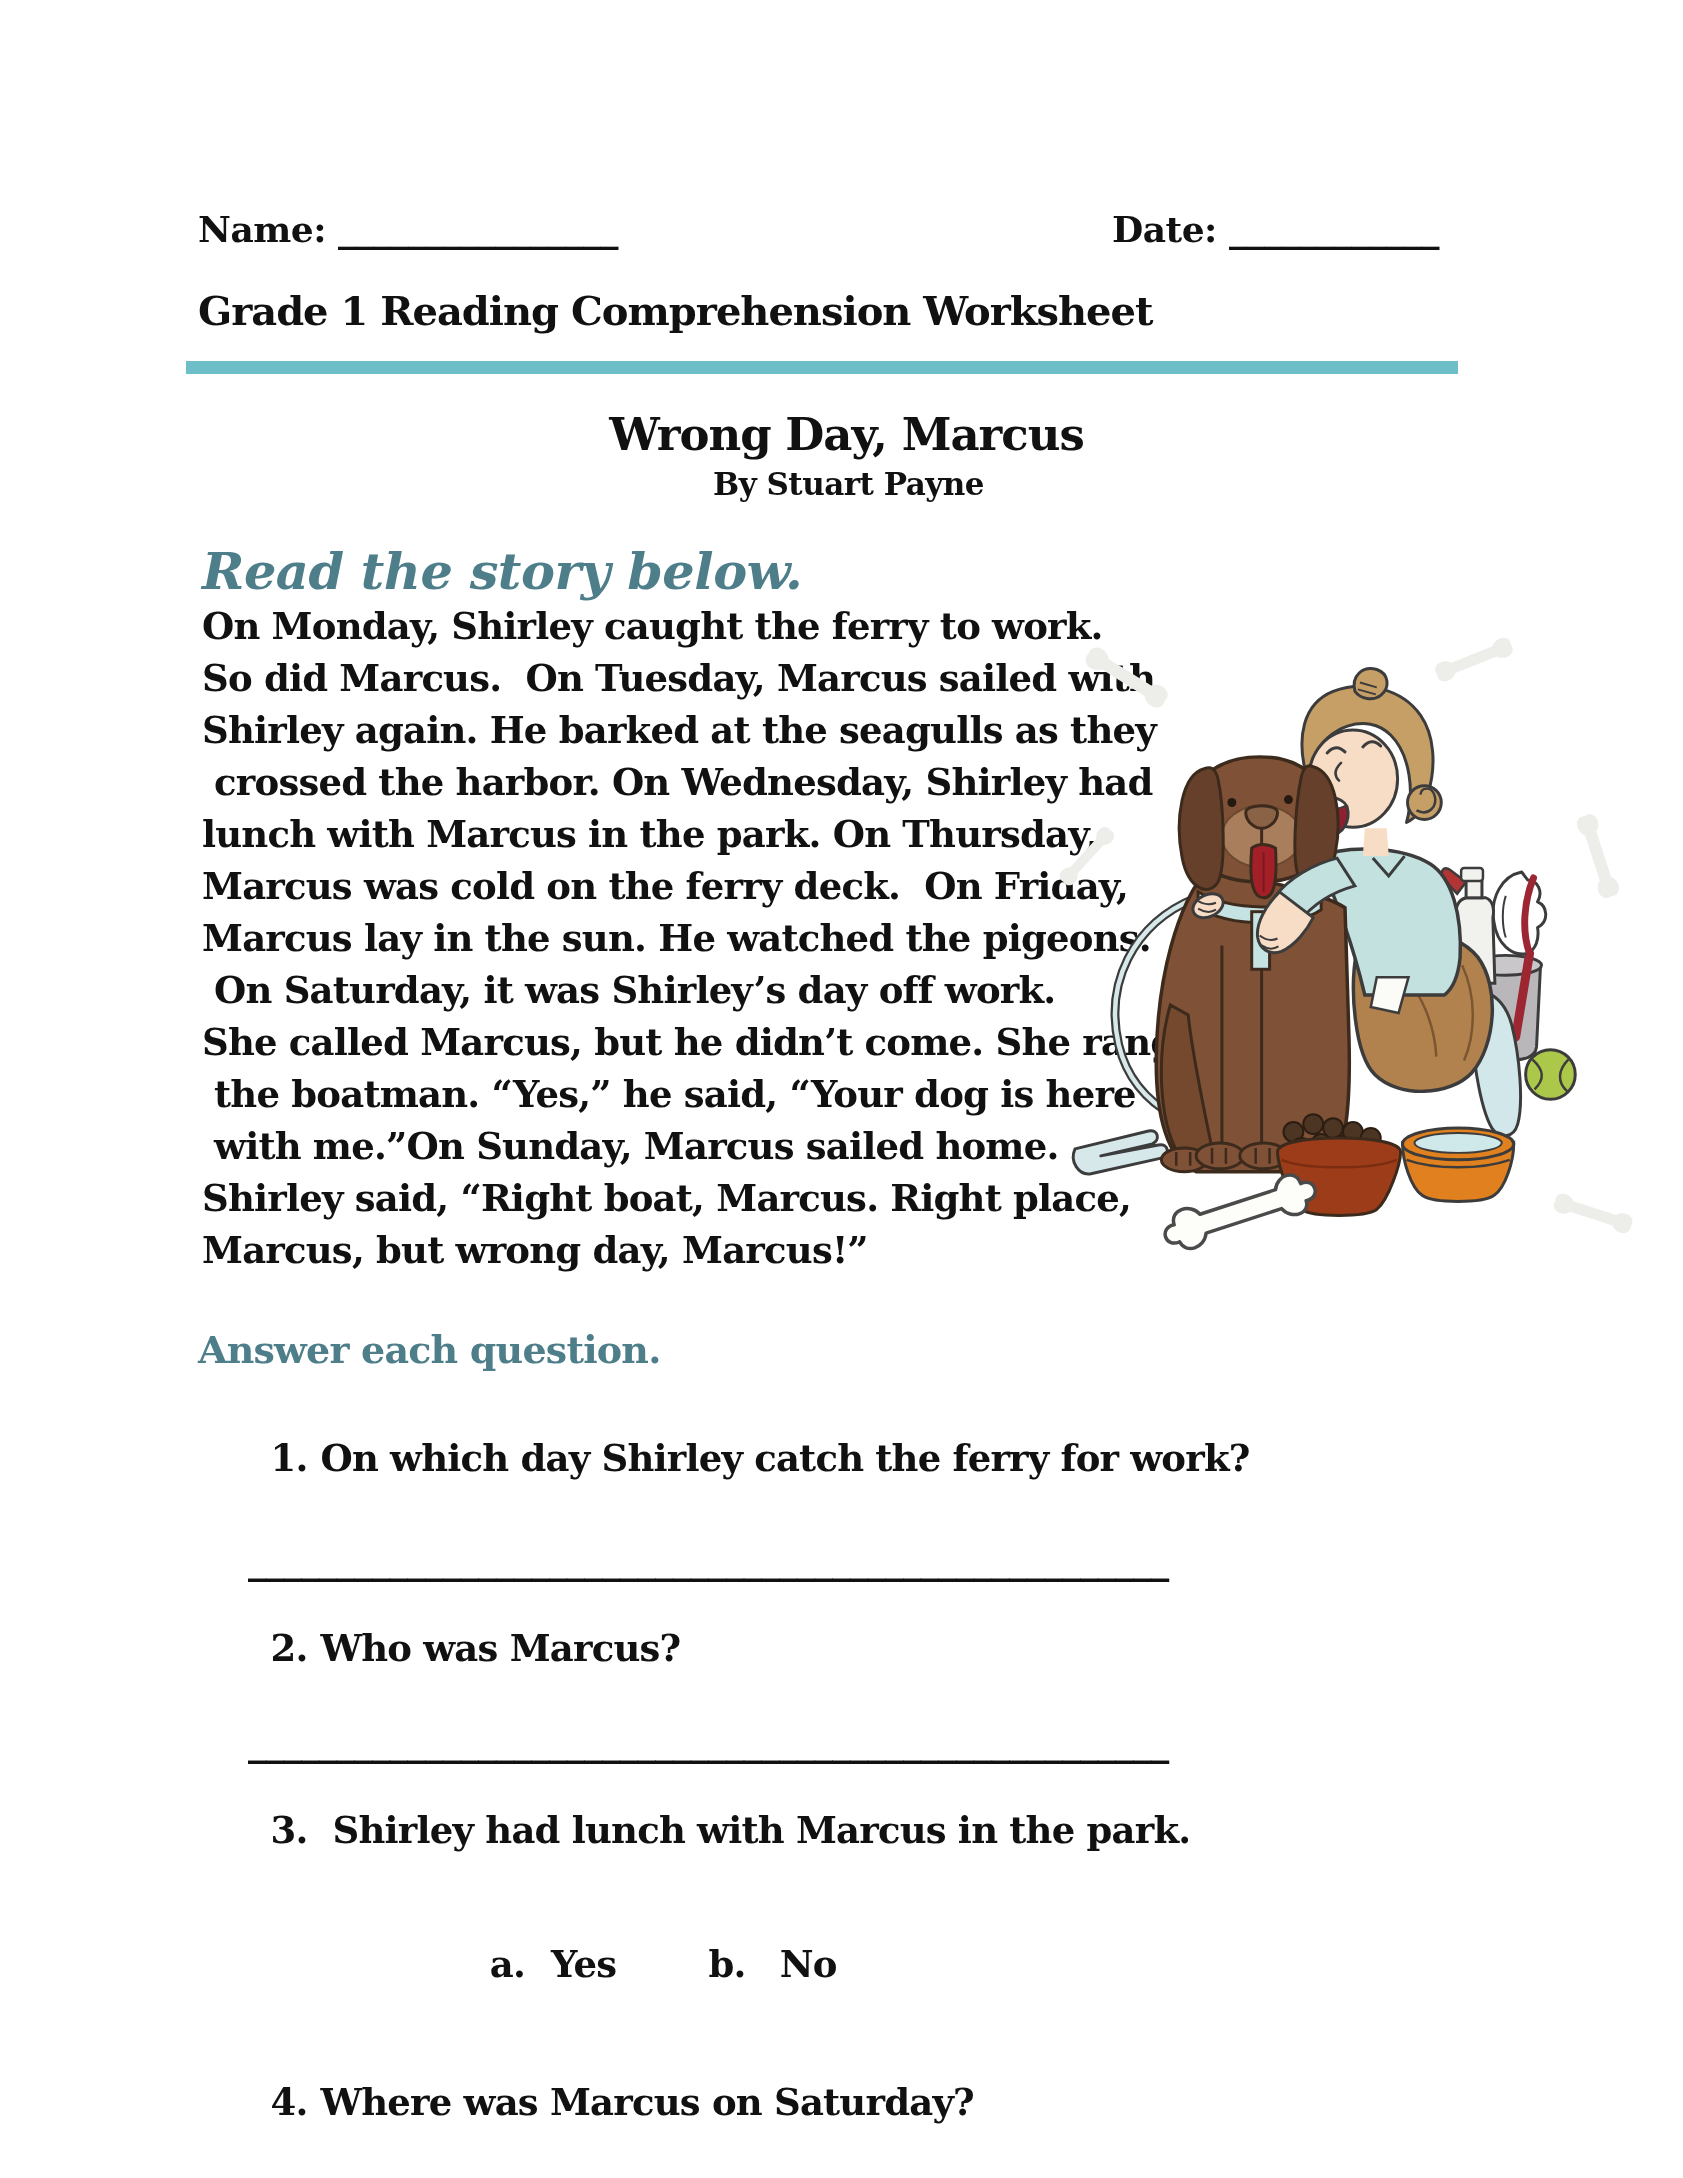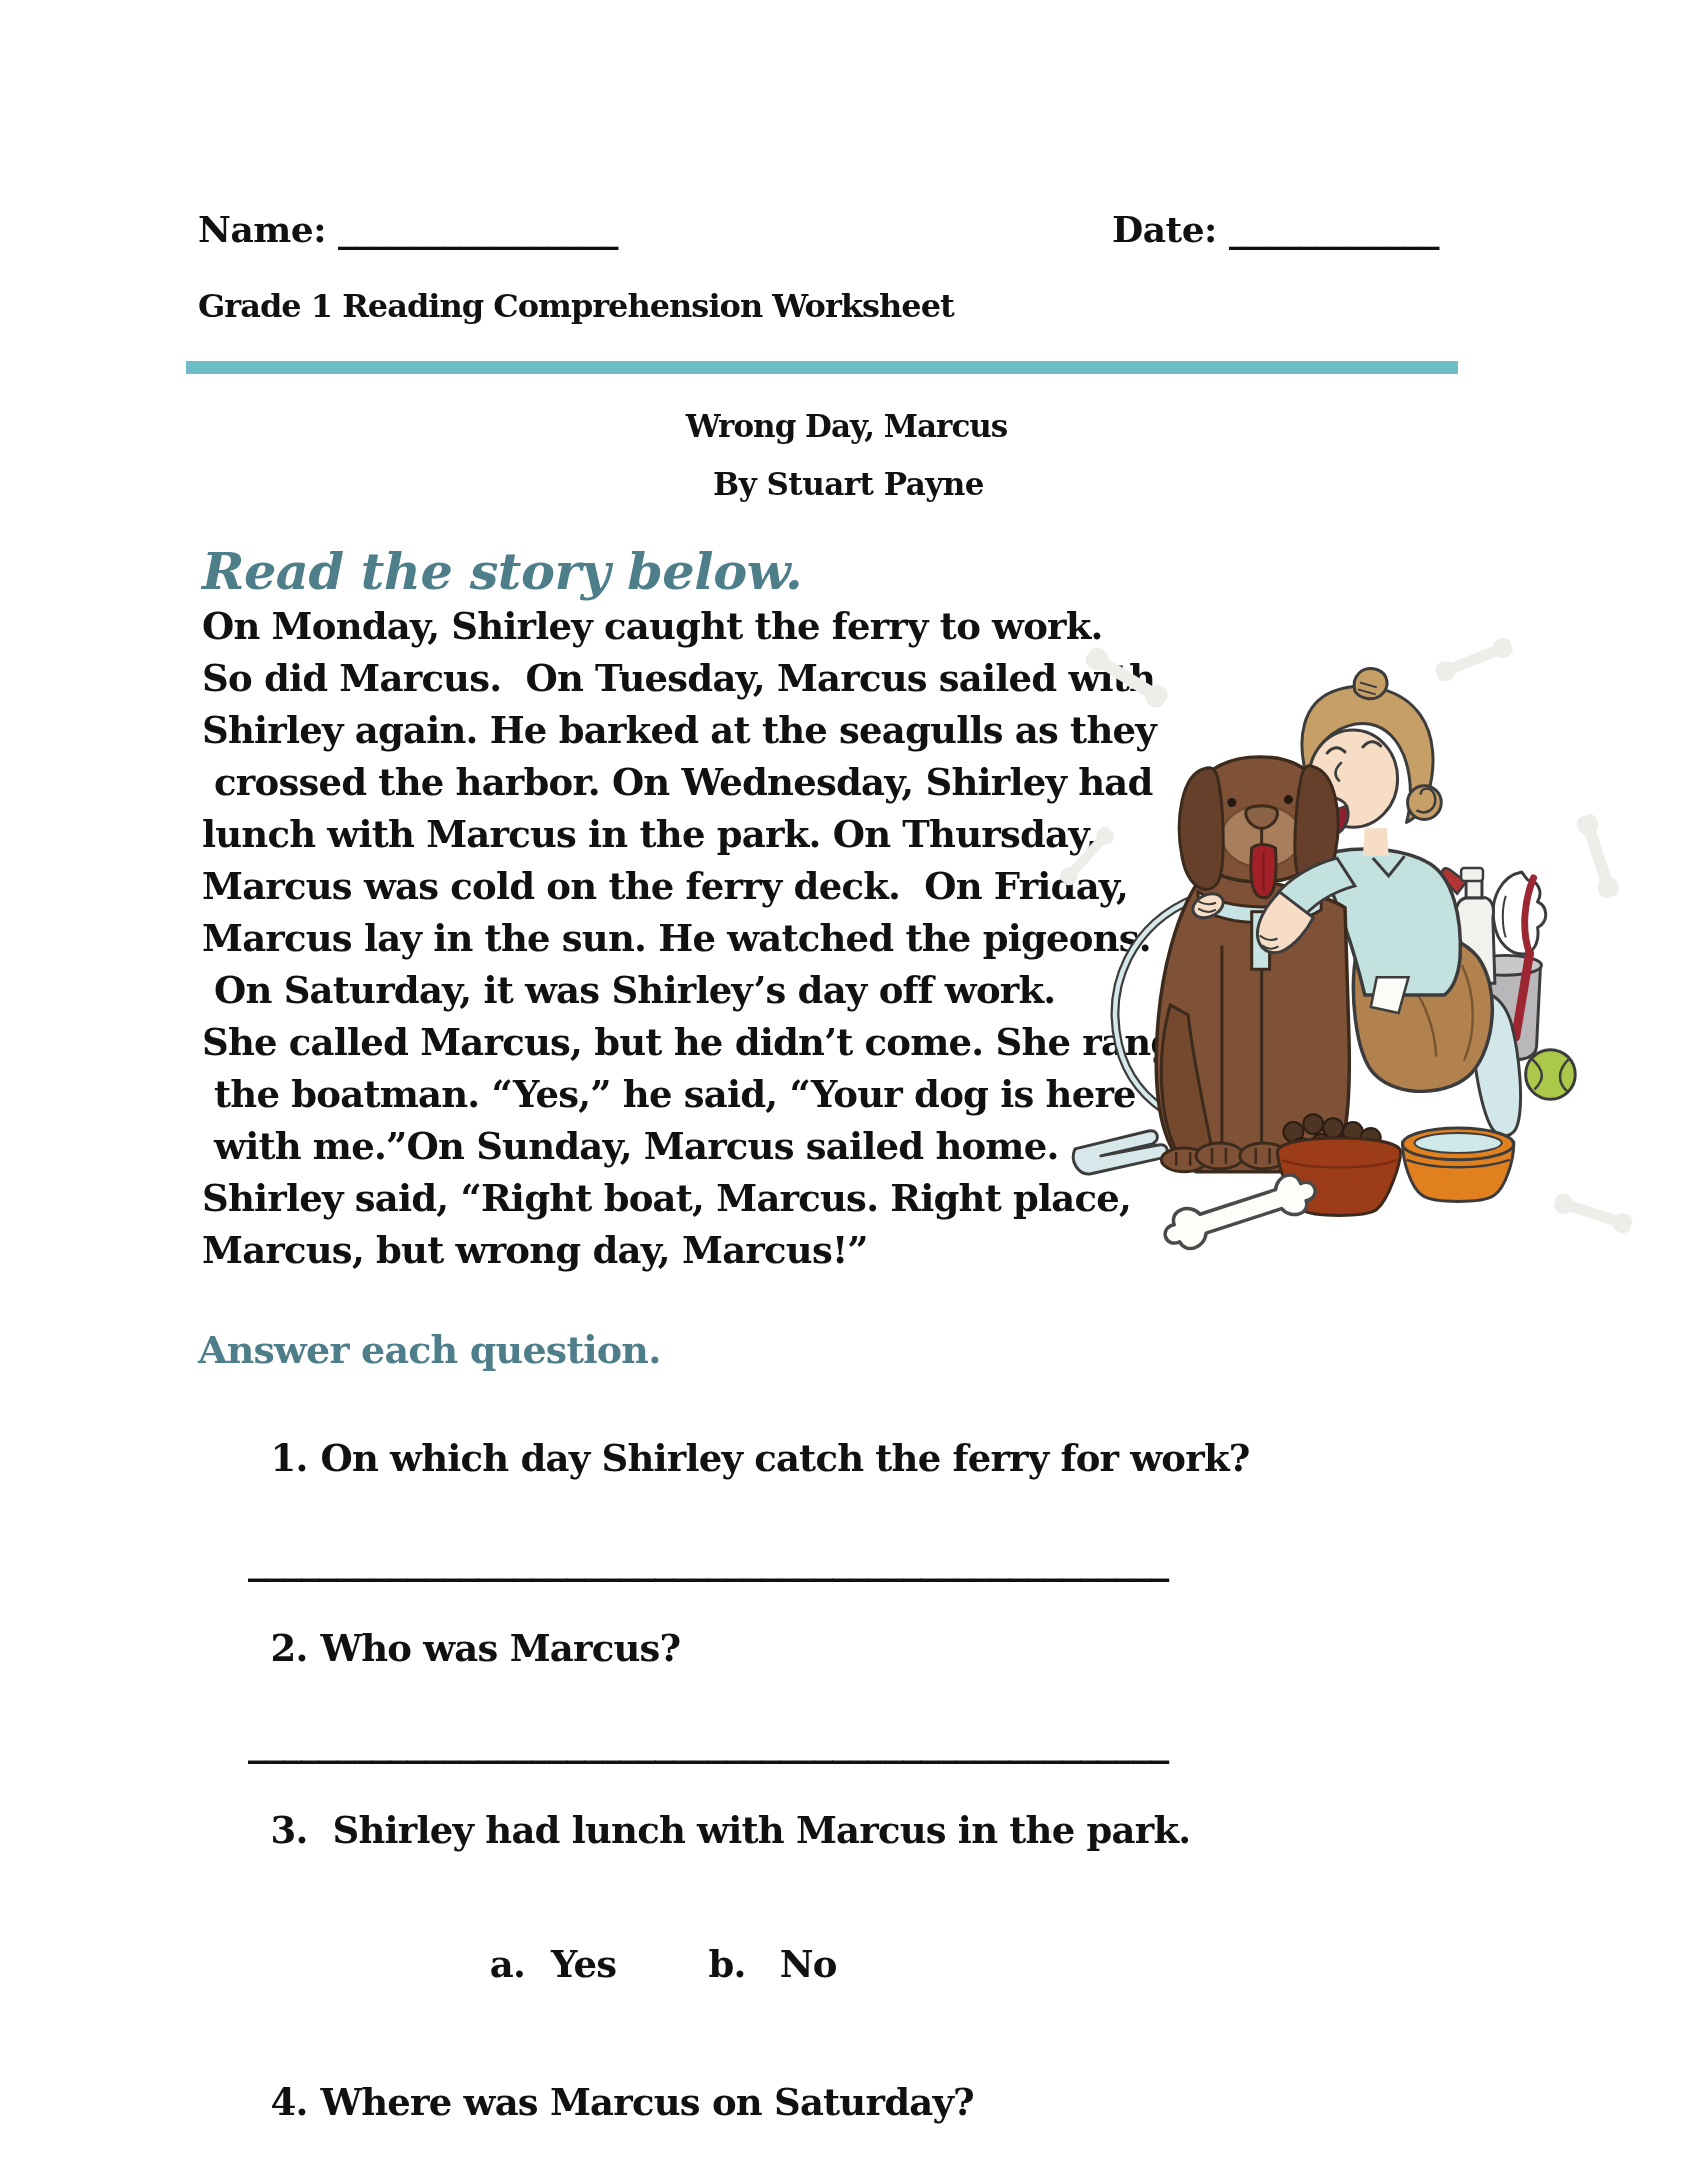--- a/index.html
+++ b/index.html
@@ -9,23 +9,23 @@
     background:#ffffff;
     font-family:"DejaVu Serif","Liberation Serif",serif;
     font-weight:bold;
     color:#111111;
     overflow:hidden;
     margin-top:20px;
   }
   .abs{position:absolute;}
   .name-block{left:198px;top:188px;font-size:36px;letter-spacing:-0.5px;}
   .date-block{left:1112px;top:188px;font-size:36px;letter-spacing:-0.5px;}
-  .grade-heading{left:198px;top:267px;font-size:32px;letter-spacing:-1px;}
+  .grade-heading{left:198px;top:267px;font-size:40px;letter-spacing:-1px;}
   .teal-bar{left:186px;top:341px;width:1272px;height:13px;}
-  .story-title{left:198px;top:388px;width:1297px;text-align:center;font-size:31px;letter-spacing:-1px;}
+  .story-title{left:198px;top:388px;width:1297px;text-align:center;font-size:45px;letter-spacing:-1px;}
   .story-byline{left:200px;top:446px;width:1297px;text-align:center;font-size:31px;letter-spacing:-0.5px;}
   .read-heading{left:202px;top:521px;font-size:51px;letter-spacing:-0.5px;font-style:italic;}
   .story-lines{left:202px;top:580px;width:871px;font-size:37px;letter-spacing:-0.8px;}
   .story-line{height:52px;line-height:52px;white-space:pre;}
   .illustration{left:1057px;top:588px;width:576px;height:660px;}
   .questions{left:198px;top:1307px;width:1129px;font-size:37px;letter-spacing:-0.8px;}
   .q-heading{font-size:38px;margin-bottom:20px;}
   .q-row{white-space:pre;margin-bottom:14px;}
   .q-row.tight{margin-bottom:2px;}
   .q-row.mid{margin-bottom:6px;}

